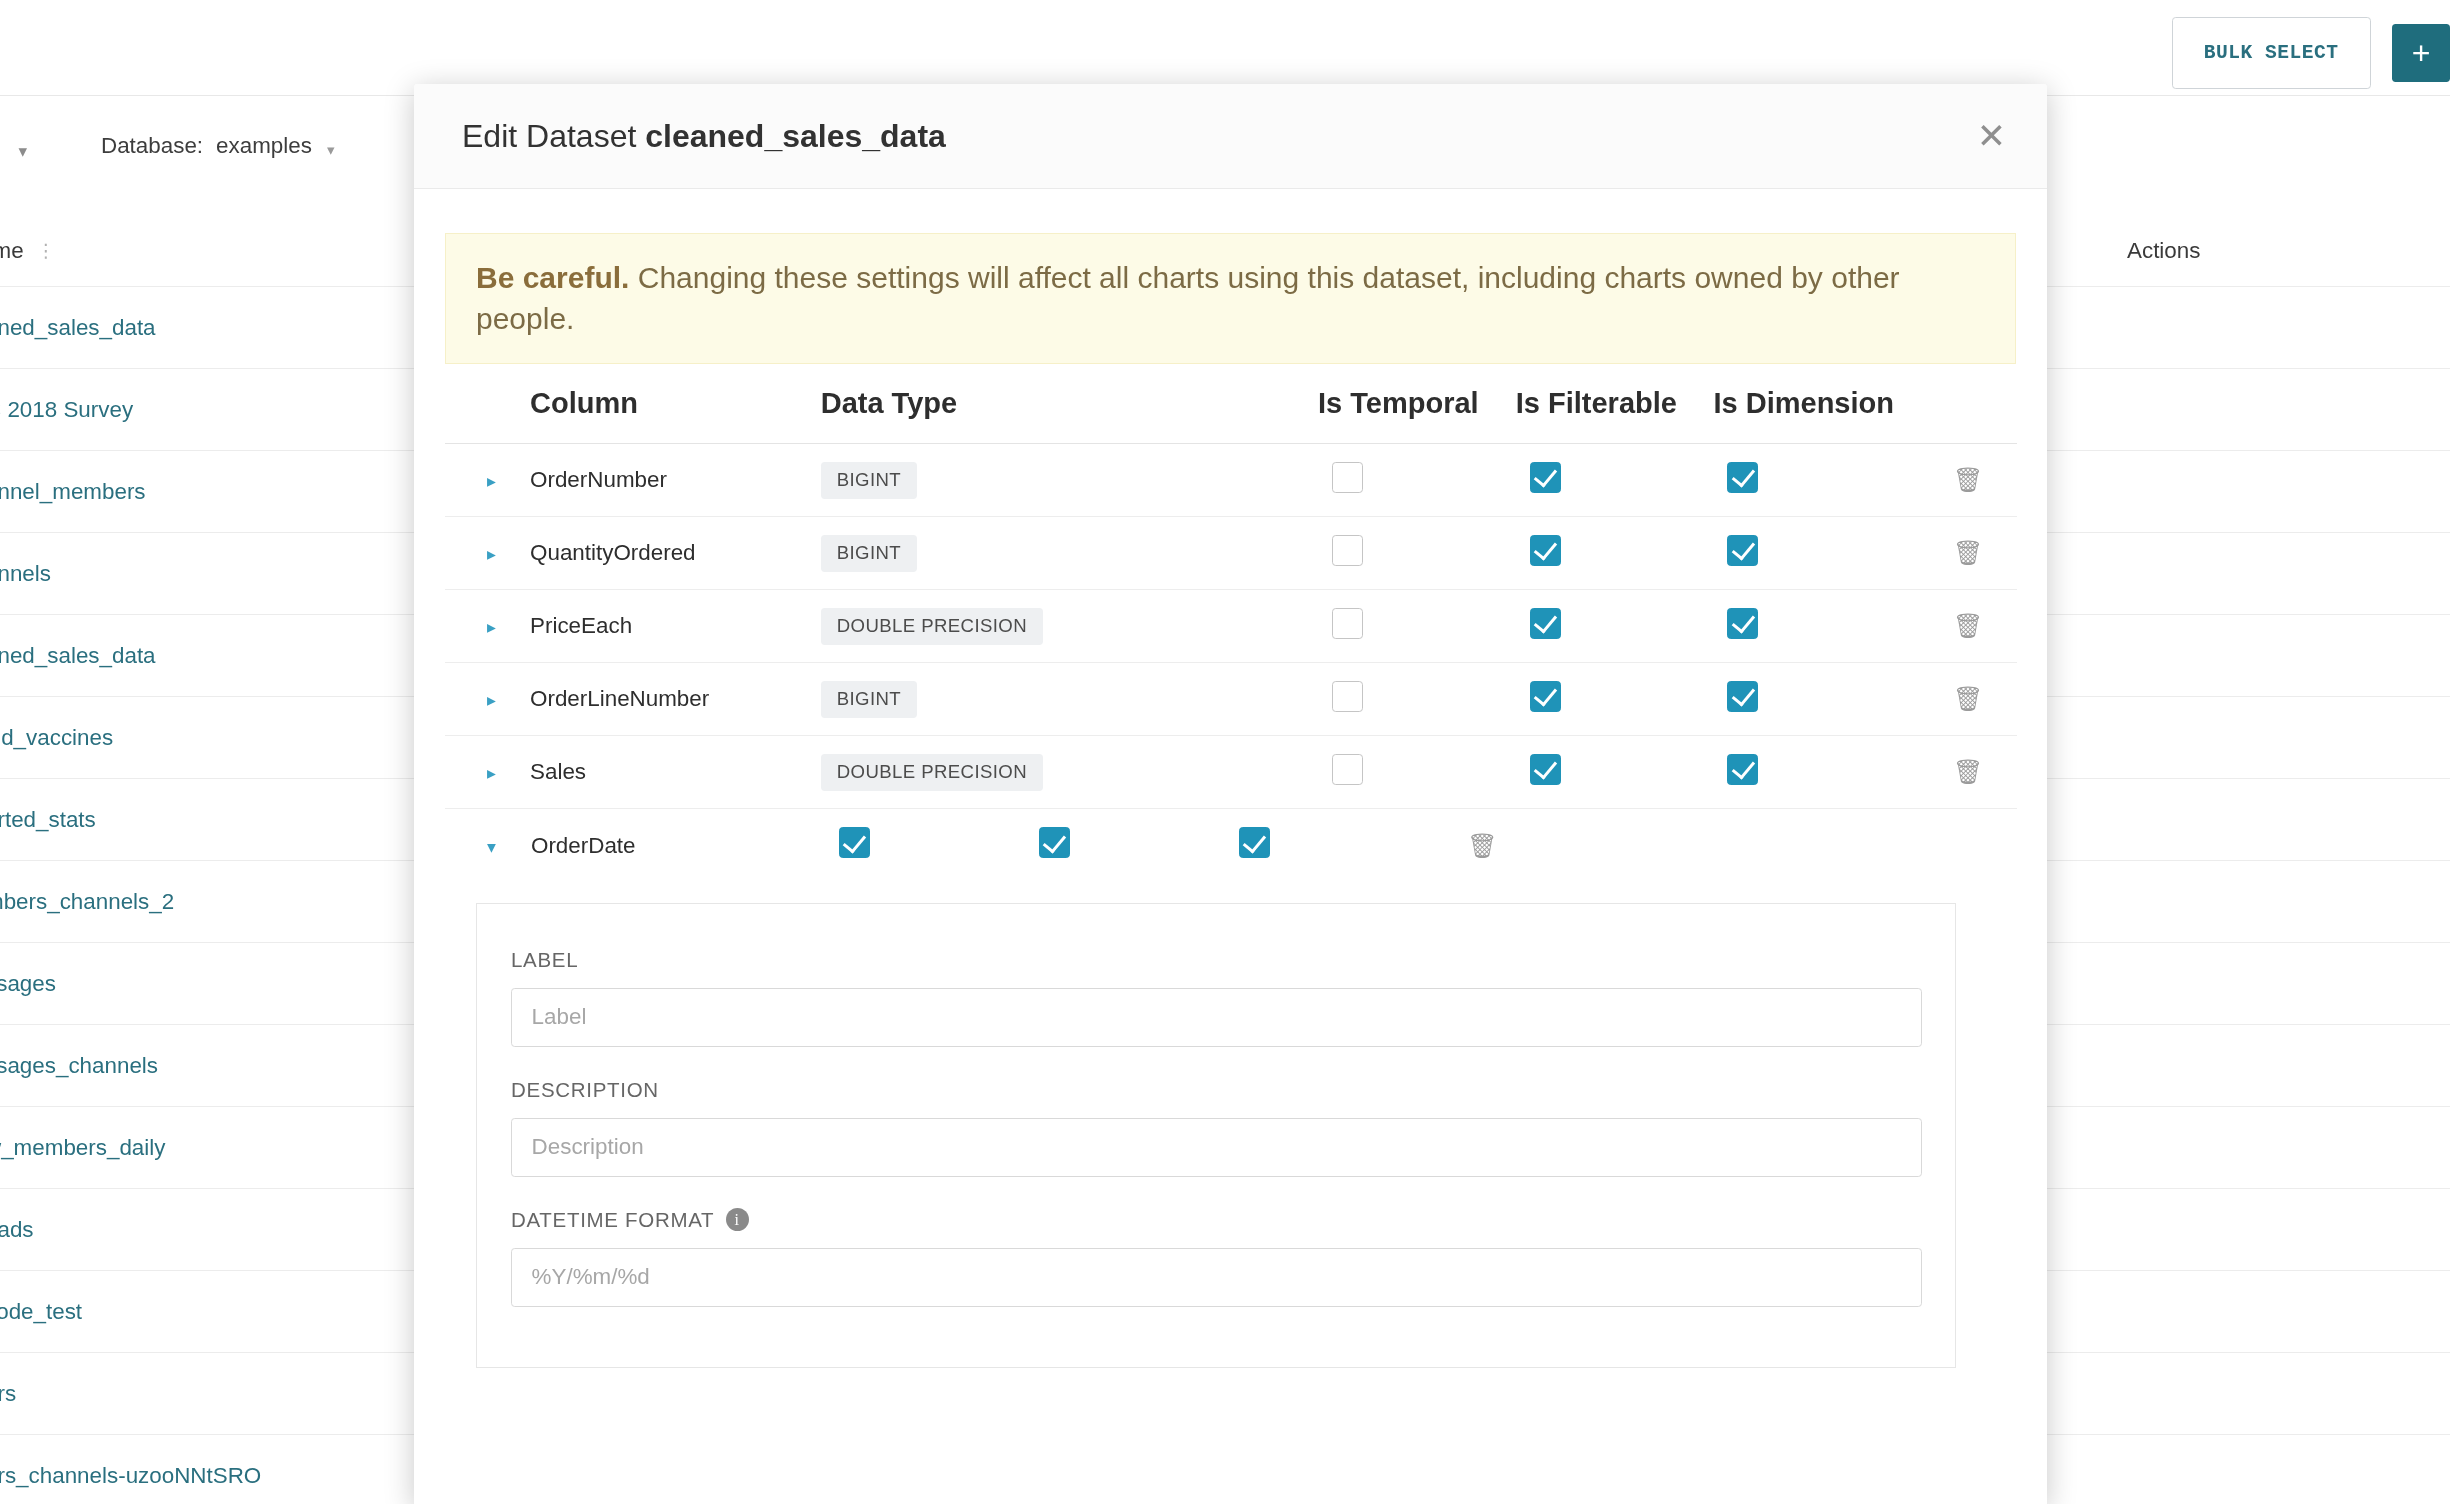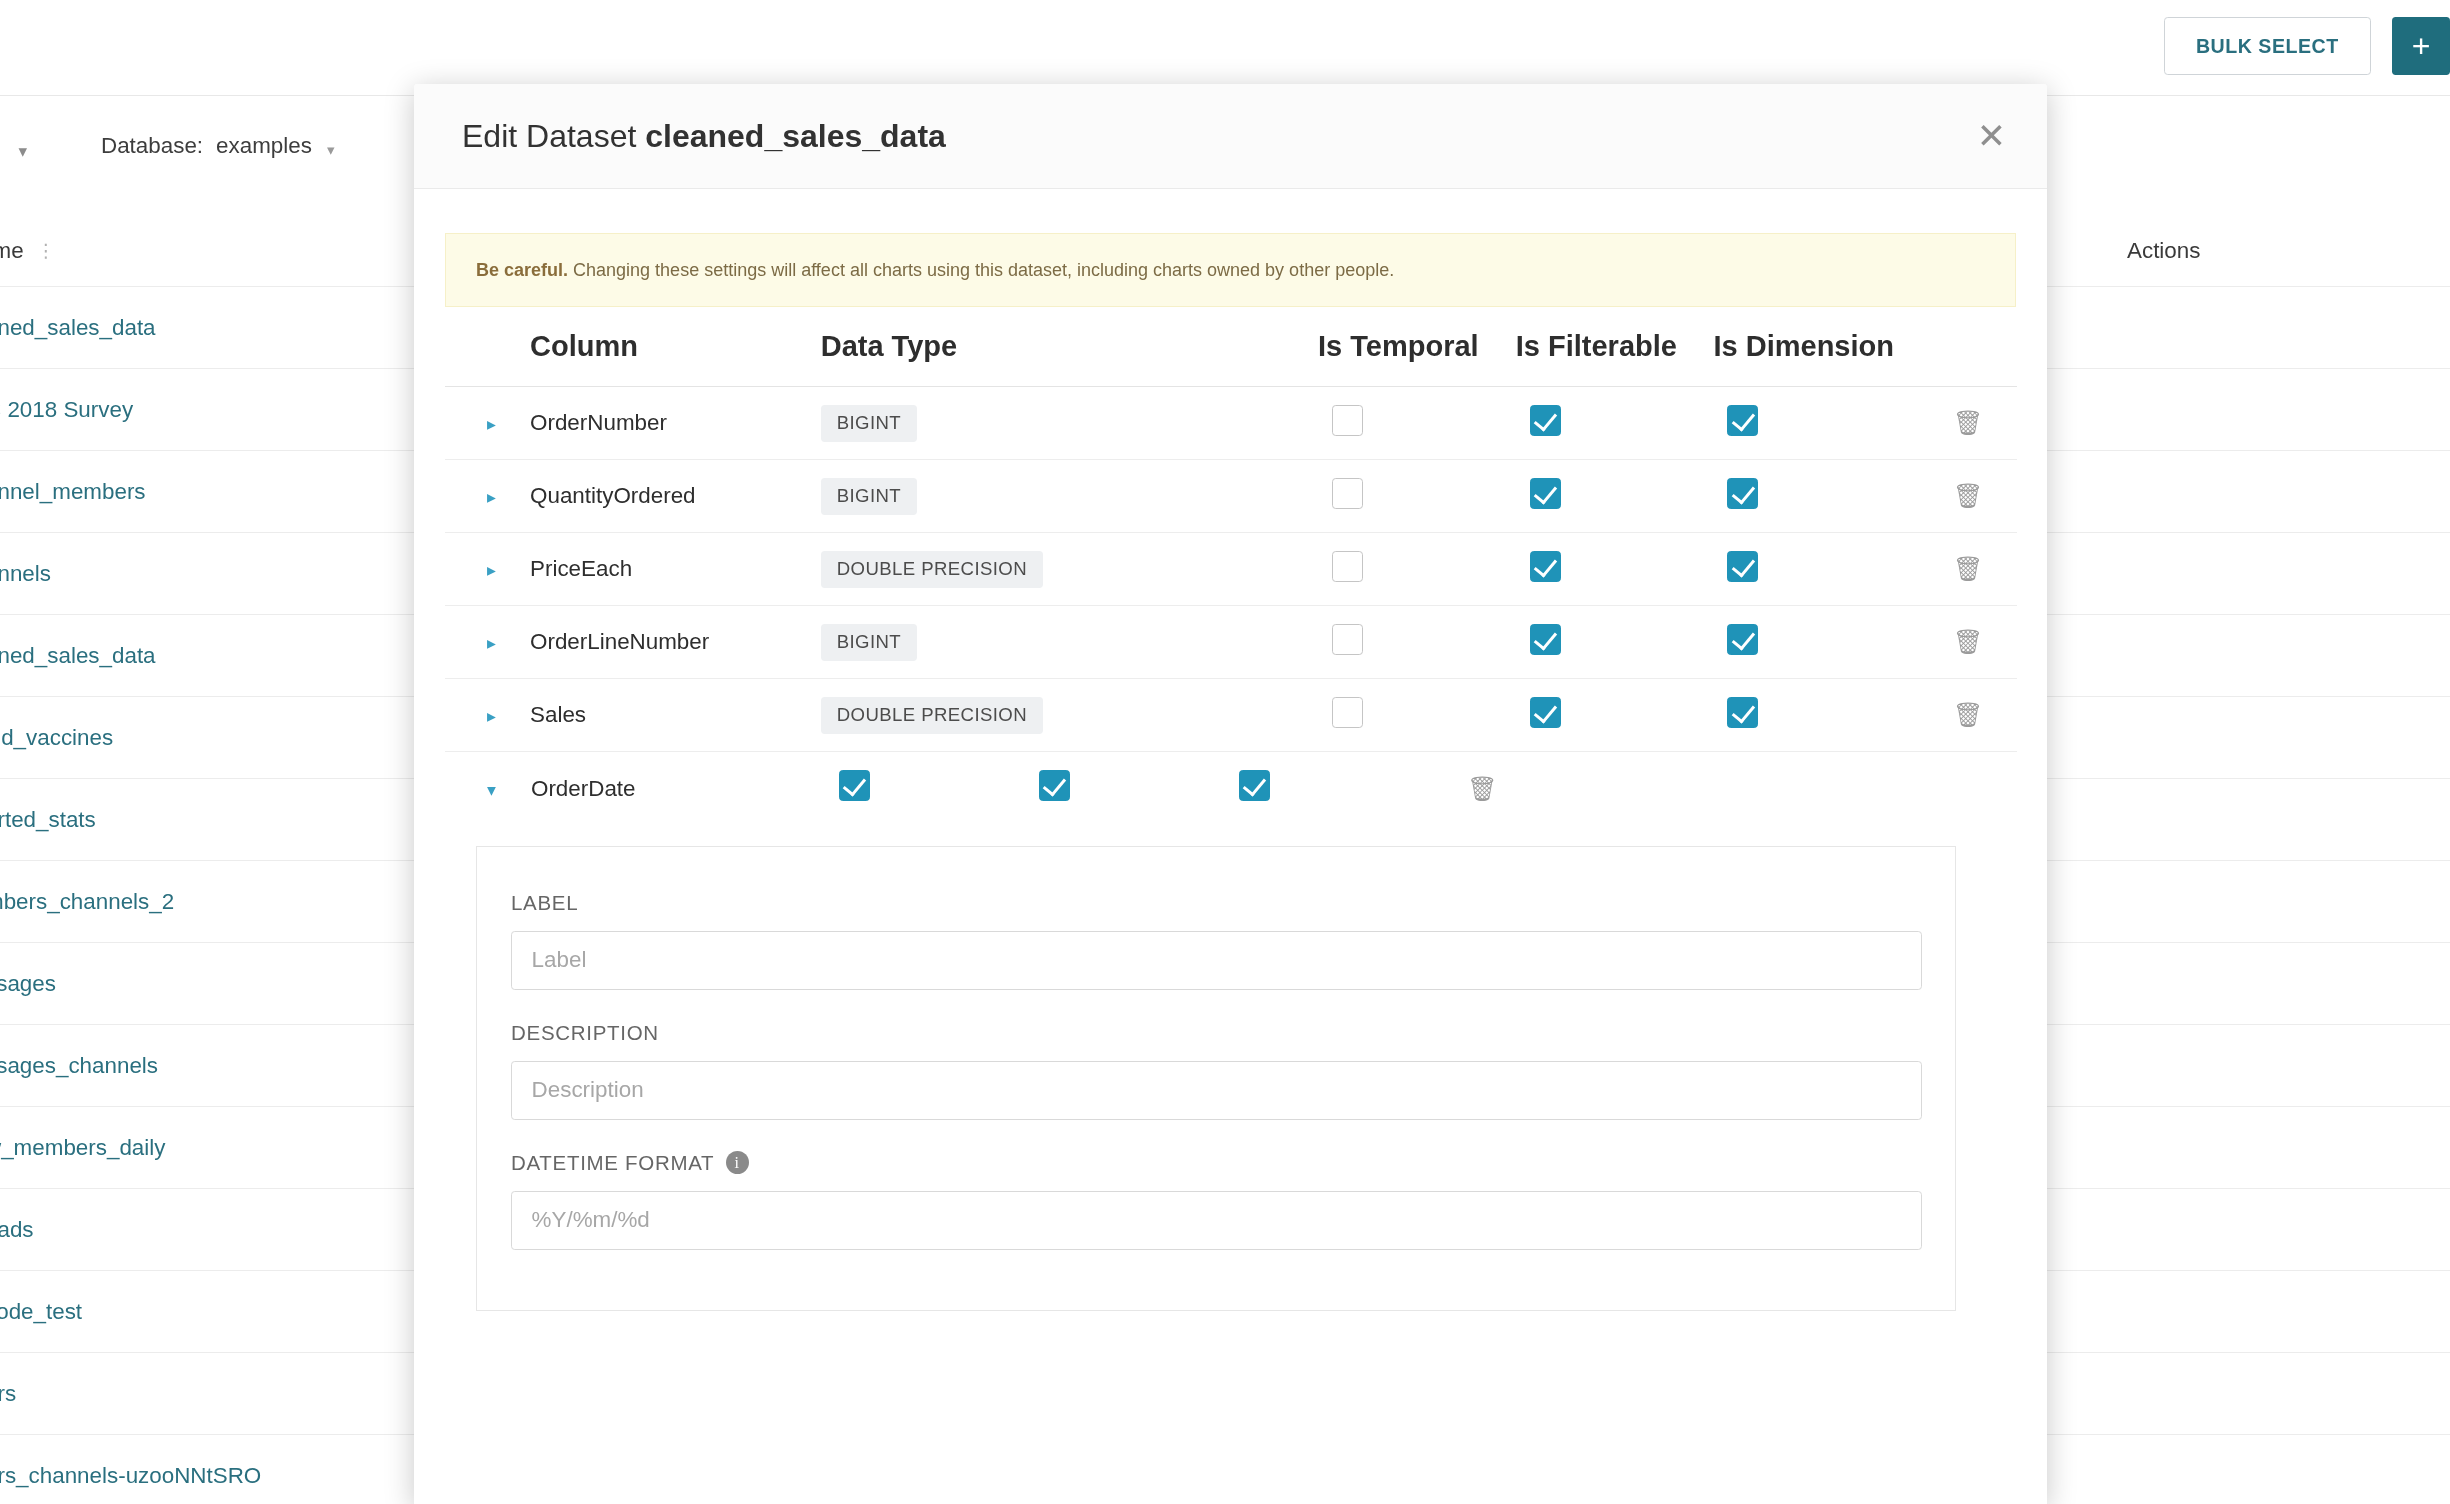--- a/index.html
+++ b/index.html
@@ -51,32 +51,33 @@
     background: #e4e4e4;
     color: #2f2f2f;
   }
   .nav-right {
     position: absolute;
     right: 0; top: 17px;
     display: flex;
     align-items: center;
   }
   .bulk-select-btn {
-    height: 58px;
+    height: 72px;
     border: 0.9px solid #cfd4d8;
     background: #ffffff;
     color: #2a6f7f;
     font-size: 19.6px;
     font-weight: bold;
     letter-spacing: 0.5px;
     display: flex;
     align-items: center;
     padding: 0 31px;
     border-radius: 3.7px;
     cursor: pointer;
+    font-family: Liberation Mono, monospace;
   }
   .add-btn {
     height: 58px;
     width: 58px;
     margin-left: 21.4px;
     margin-right: 0;
     background: #1f6d7d;
     color: #ffffff;
     font-size: 32px;
     display: flex;
@@ -200,21 +201,21 @@
   }
 
   #modal-body {
     padding: 44px 31px 0 31px;
   }
 
   .warning-banner {
     background: #fdfbe7;
     border: 0.9px solid #f6f0c8;
     padding: 24px 30px;
-    font-size: 18px;
+    font-size: 30px;
     color: #6b5b36;
     line-height: 1.35;
   }
   .warning-banner strong { color: #8a6d3b; font-weight: bold; }
   .warning-banner .warn-rest { color: #7c6b45; }
 
   .tabs-bar {
     display: flex;
     align-items: flex-end;
     border-bottom: 0.9px solid #e4e4e4;

